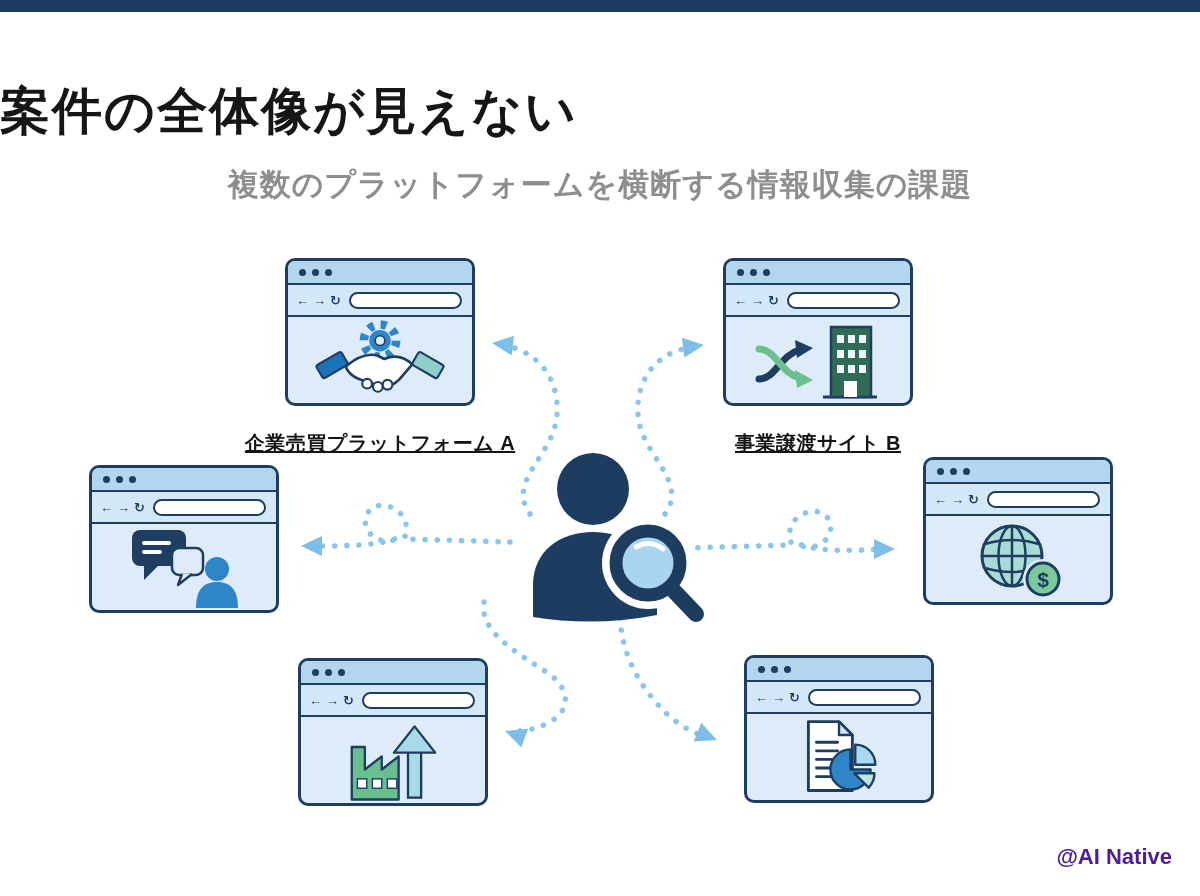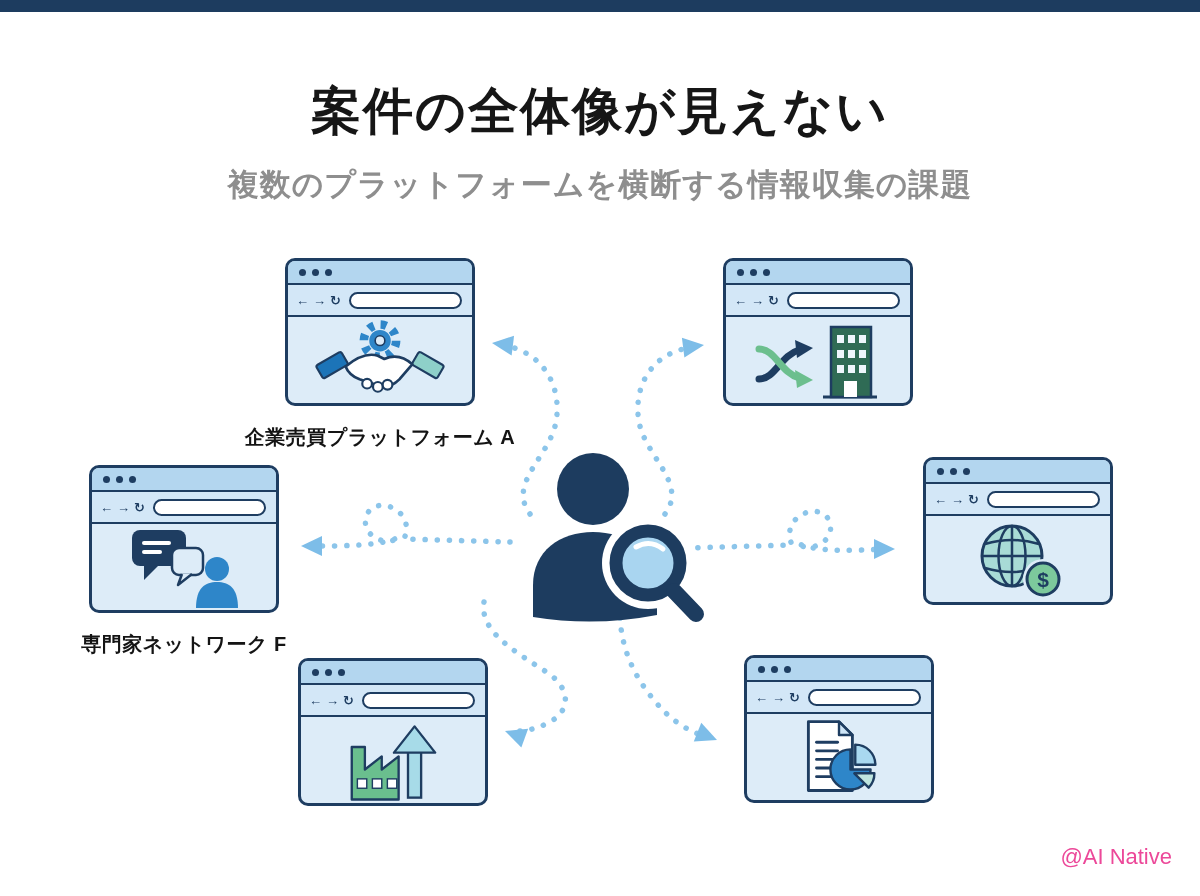--- a/index.html
+++ b/index.html
@@ -1,23 +1,23 @@
 <!DOCTYPE html>
 <html><head>
 <meta charset="utf-8">
 <style>
   html,body{margin:0;padding:0;background:#ffffff;}
   body{font-family:"Liberation Sans","DejaVu Sans",sans-serif;}
   .slide{position:relative;width:1200px;height:896px;background:#ffffff;overflow:hidden;}
   .topbar{position:absolute;left:0;top:0;width:1200px;height:12px;background:#1d3c5f;}
-  .title{position:absolute;left:0;top:78px;width:1200px;text-align:center;
+  .title{position:absolute;left:0;top:78px;width:1200px;text-align:left;
          font-size:50px;font-weight:800;color:#161616;letter-spacing:2px;}
   .subtitle{position:absolute;left:0;top:164px;width:1200px;text-align:center;
          font-size:31px;font-weight:700;color:#8e8e8e;letter-spacing:1px;}
-  .watermark{position:absolute;right:28px;top:844px;font-size:22px;font-weight:400;color:#ec4899;}
+  .watermark{position:absolute;right:28px;top:844px;font-size:22px;font-weight:700;color:#4c1d95;}
 
   .arrows{position:absolute;left:0;top:0;width:1200px;height:896px;pointer-events:none;}
 
   .pwrap{position:absolute;width:320px;}
   .pos-a{left:220px;top:258px;}
   .pos-b{left:658px;top:258px;}
   .pos-f{left:24px;top:465px;}
   .pos-c{left:858px;top:457px;}
   .pos-e{left:233px;top:658px;}
   .pos-d{left:679px;top:655px;}
@@ -26,22 +26,22 @@
            border:3px solid #1e3d61;border-radius:10px;overflow:hidden;background:#ddecf8;
            display:flex;flex-direction:column;}
   .tbar{height:22px;background:#b3d6ef;border-bottom:2px solid #1e3d61;
         display:flex;align-items:center;gap:6px;padding-left:11px;flex:0 0 auto;}
   .dot{width:7px;height:7px;border-radius:50%;background:#1e3d61;}
   .nbar{height:30px;background:#d3e7f7;border-bottom:2px solid #1e3d61;
         display:flex;align-items:center;padding:0 10px 0 8px;gap:4px;flex:0 0 auto;}
   .nav{font-size:13px;font-weight:700;color:#1e3d61;line-height:1;}
   .pill{flex:1;height:13px;background:#ffffff;border:2px solid #1e3d61;border-radius:999px;margin-left:4px;}
   .wbody{flex:1;display:flex;align-items:center;justify-content:center;}
-  .plabel{margin-top:18px;text-align:center;font-size:20px;font-weight:800;color:#141414;
-          white-space:nowrap;letter-spacing:0.5px;}
+  .plabel{margin-top:24px;text-align:center;font-size:20px;font-weight:800;color:#141414;
+          white-space:nowrap;letter-spacing:0.5px;text-decoration:underline;}
 
   .center-figure{position:absolute;left:520px;top:445px;width:195px;height:185px;}
 </style>
 </head>
 <body>
 
 <div class="slide">
   <div class="topbar"></div>
 
   <div class="title">案件の全体像が見えない</div>
@@ -123,20 +123,21 @@
           <rect x="84" y="33" width="7" height="8" fill="#eef6fc"></rect>
             <rect x="95" y="33" width="7" height="8" fill="#eef6fc"></rect>
             <rect x="106" y="33" width="7" height="8" fill="#eef6fc"></rect>
           <rect x="84" y="48" width="7" height="8" fill="#eef6fc"></rect>
             <rect x="95" y="48" width="7" height="8" fill="#eef6fc"></rect>
             <rect x="106" y="48" width="7" height="8" fill="#eef6fc"></rect>
           <rect x="91" y="64" width="13" height="16" fill="#ffffff"></rect>
         </svg>
       </div>
     </div>
+    <div class="plabel">事業譲渡サイト B</div>
   </div>
 
   <div class="pwrap pos-f">
     <div class="bwindow">
       <div class="tbar">
         <span class="dot"></span>
         <span class="dot"></span>
         <span class="dot"></span>
       </div>
       <div class="nbar">
@@ -151,21 +152,20 @@
           <polygon points="20,40 20,56 36,40" fill="#1e3d61"></polygon>
           <rect x="18" y="17" width="29" height="4" rx="2" fill="#ffffff"></rect>
           <rect x="18" y="26" width="20" height="4" rx="2" fill="#ffffff"></rect>
           <rect x="48" y="24" width="31" height="27" rx="7" fill="#ddecf8" stroke="#1e3d61" stroke-width="2.5"></rect>
           <path d="M58 50 L54 61 L68 50" fill="#ddecf8" stroke="#1e3d61" stroke-width="2.5" stroke-linejoin="round"></path>
           <circle cx="93" cy="45" r="12" fill="#2e86c9"></circle>
           <path d="M72 84 C72 64 81 58 93 58 C105 58 114 64 114 84 Z" fill="#2e86c9"></path>
         </svg>
       </div>
     </div>
-    <div class="plabel">専門家ネットワーク F</div>
   </div>
 
   <div class="pwrap pos-c">
     <div class="bwindow">
       <div class="tbar">
         <span class="dot"></span>
         <span class="dot"></span>
         <span class="dot"></span>
       </div>
       <div class="nbar">

